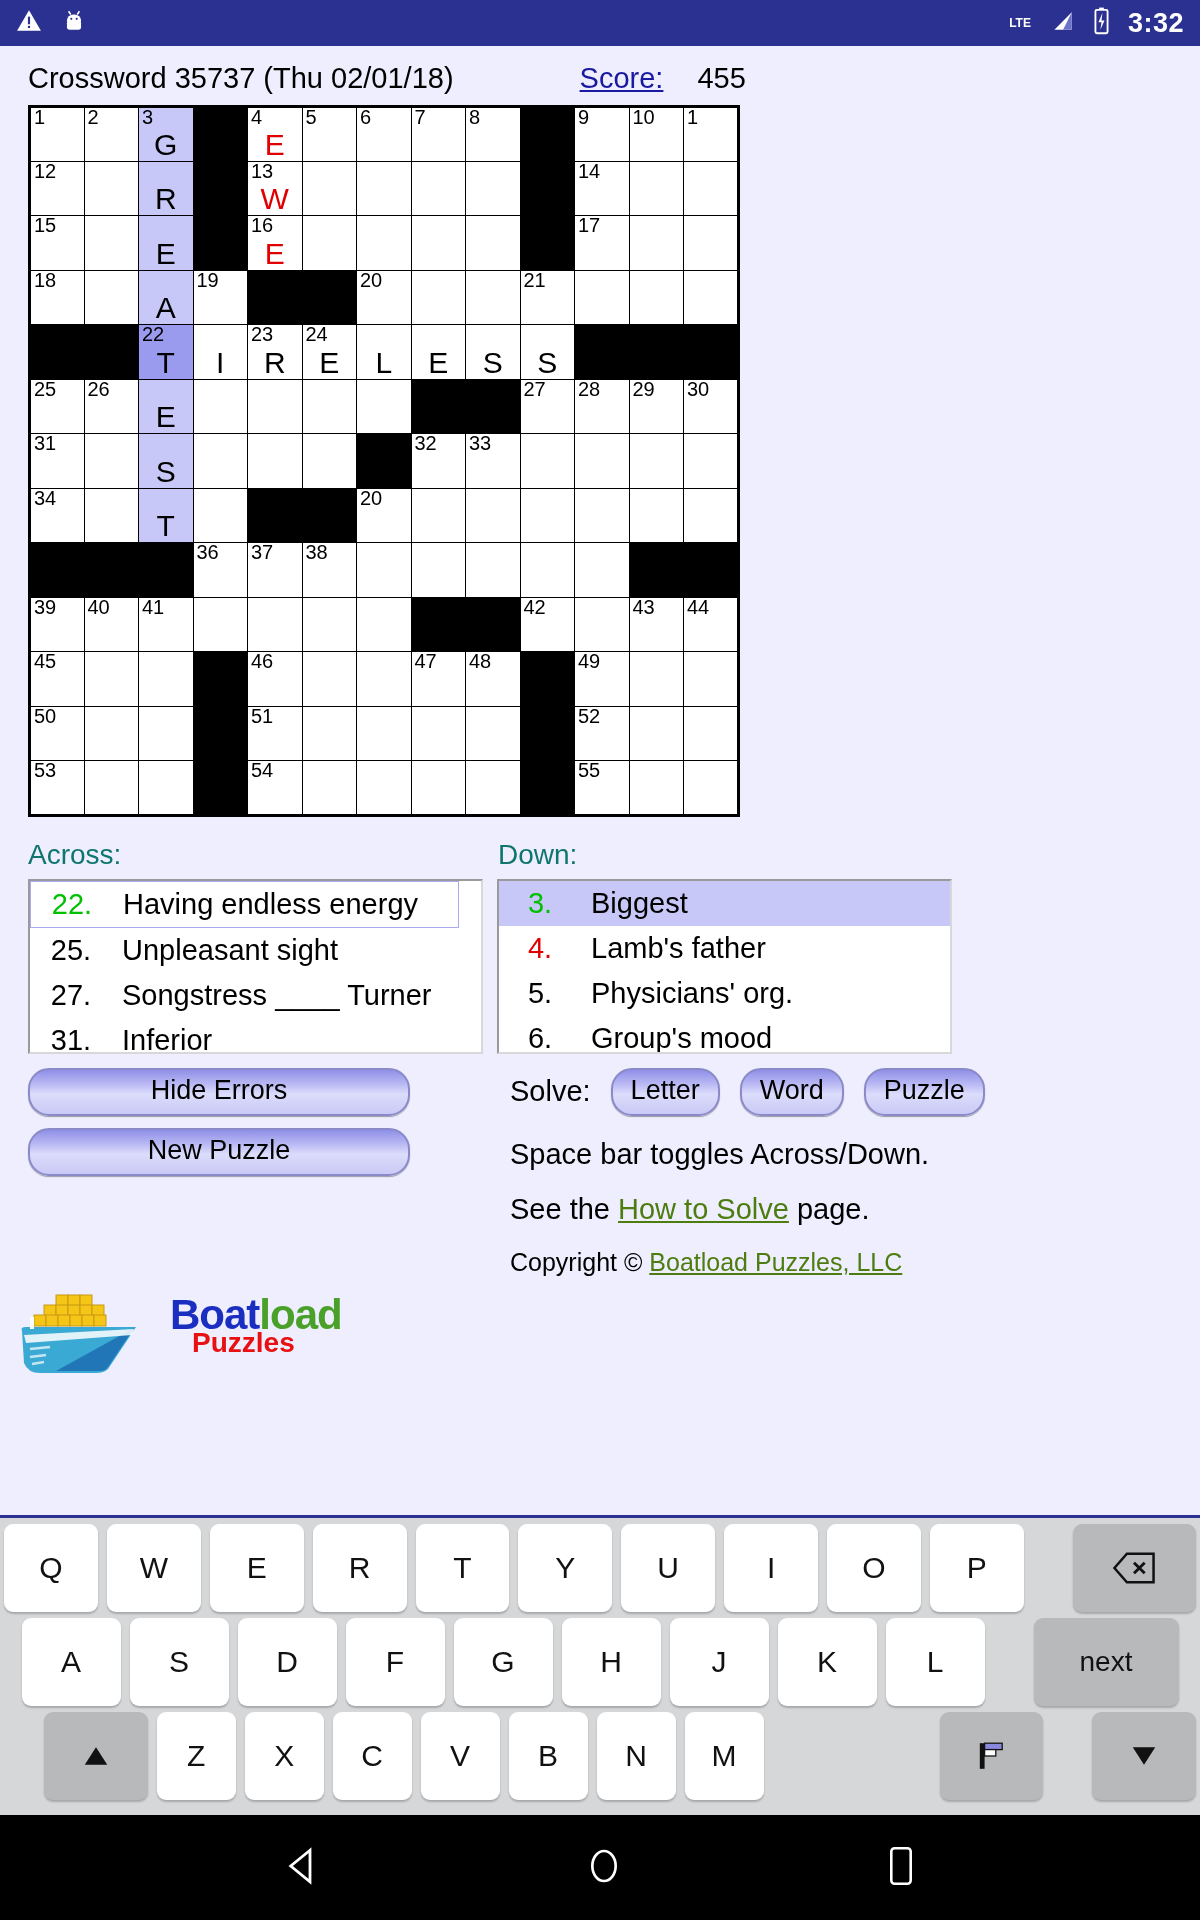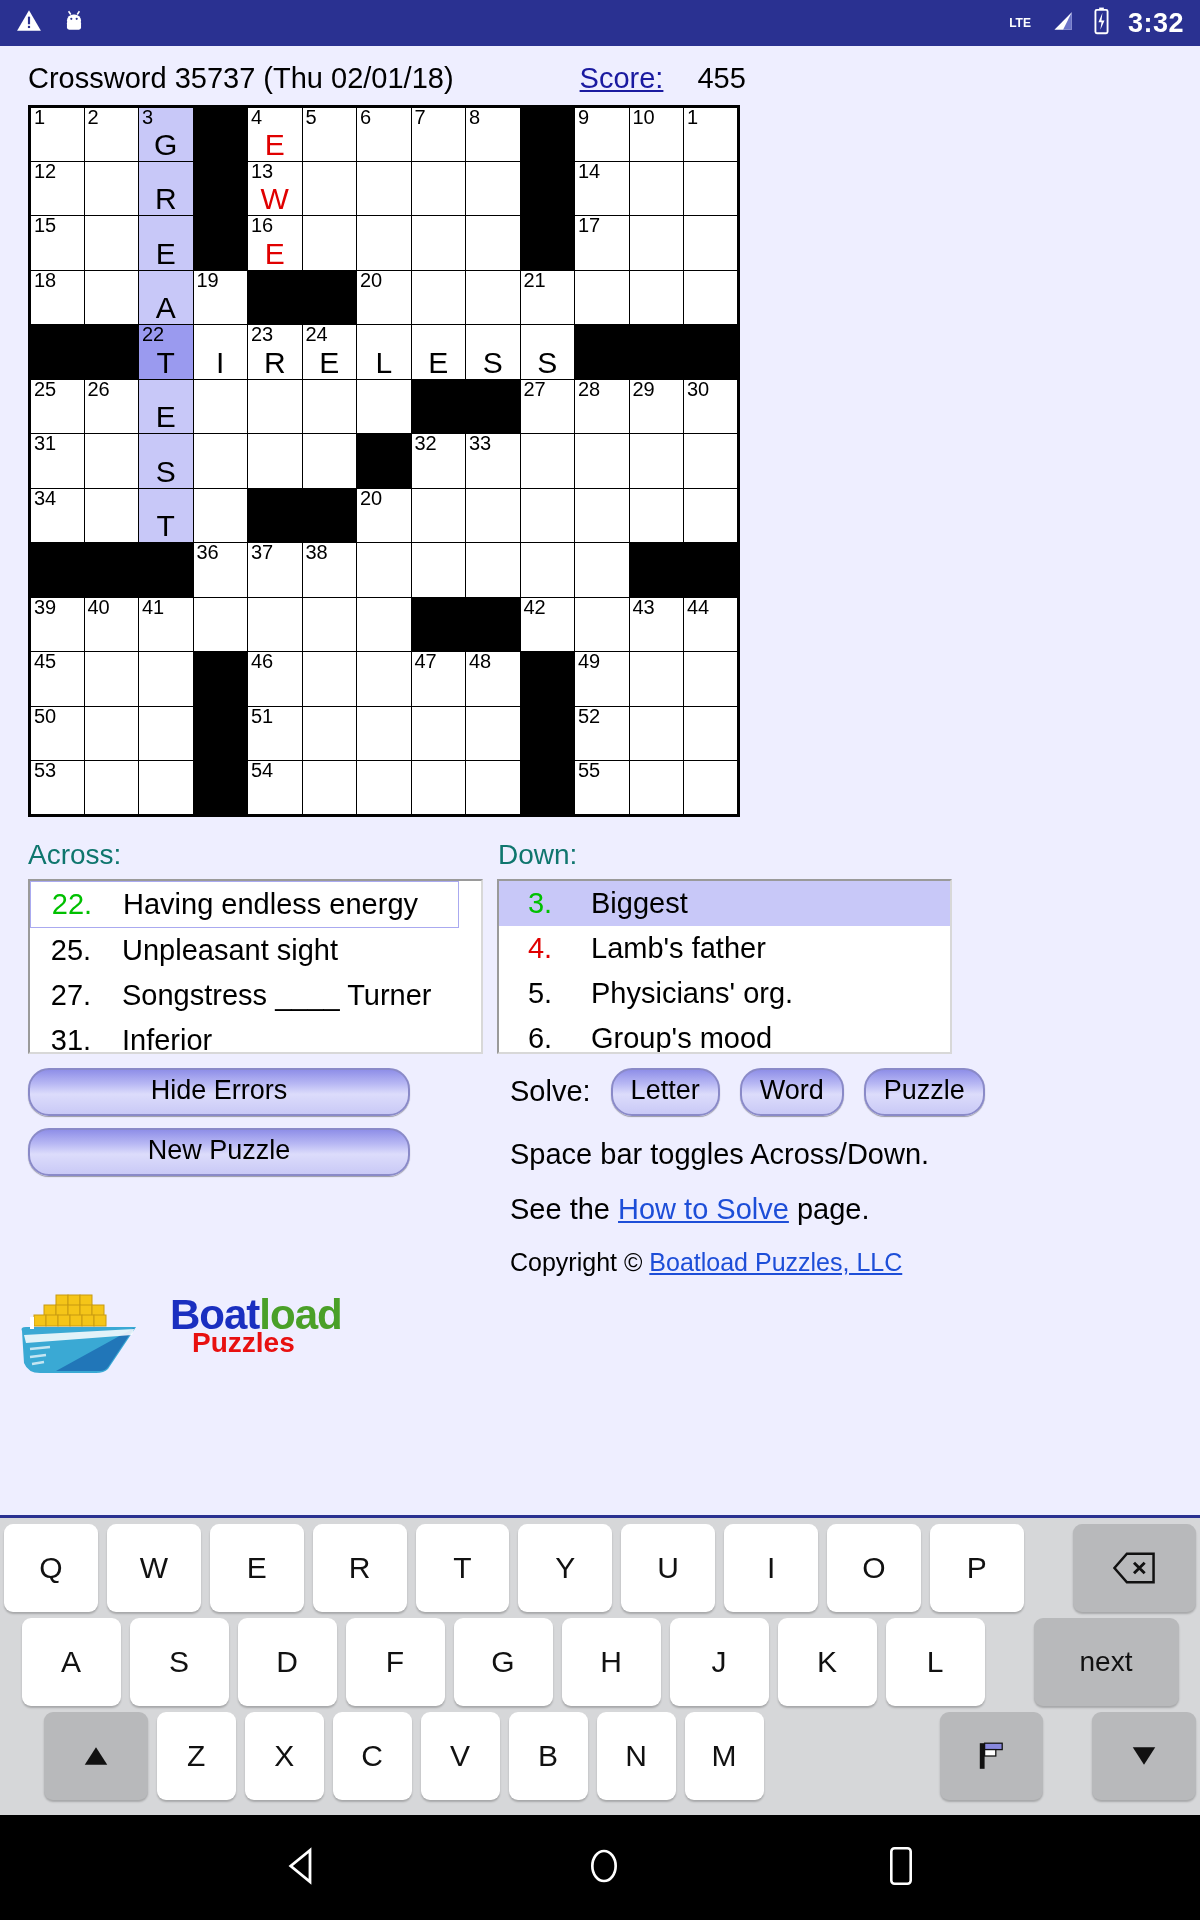--- a/index.html
+++ b/index.html
@@ -101,21 +101,21 @@
     color: #000;
     box-shadow: 0 1px 1px rgba(0,0,0,.35);
     white-space: nowrap;
   }
   .btn.small { padding: 5px 18px 8px 18px; }
   .btnleft-stack .btn { margin-bottom: 12px; display: block; width: 382px; text-align: center; }
 
   .rightcol { width: 660px; padding-left: 12px; }
   .solverow { display: flex; align-items: center; gap: 20px; font-size: 29px; }
   .hint { font-size: 29px; margin-top: 22px; color: #000; }
-  .hint a, .seelink { color: #1d4ed8; text-decoration: underline; }
+  .hint a, .seelink { color: #4d7c0f; text-decoration: underline; }
   .copyright { font-size: 25px; margin-top: 22px; color: #000; }
 
   
   .logo { display: flex; align-items: flex-end; padding-left: 16px; margin-top: 14px; }
   .logo-svg { width: 150px; height: 86px; }
   .logo-text { margin-left: 4px; position: relative; top: -6px; }
   .lt1 { font-size: 42px; font-weight: bold; letter-spacing: -1px; }
   .lt-b { color: #1a2fc0; }
   .lt-l { color: #4aa028; }
   .lt2 { font-size: 28px; font-weight: bold; color: #e81010; letter-spacing: 0px;

